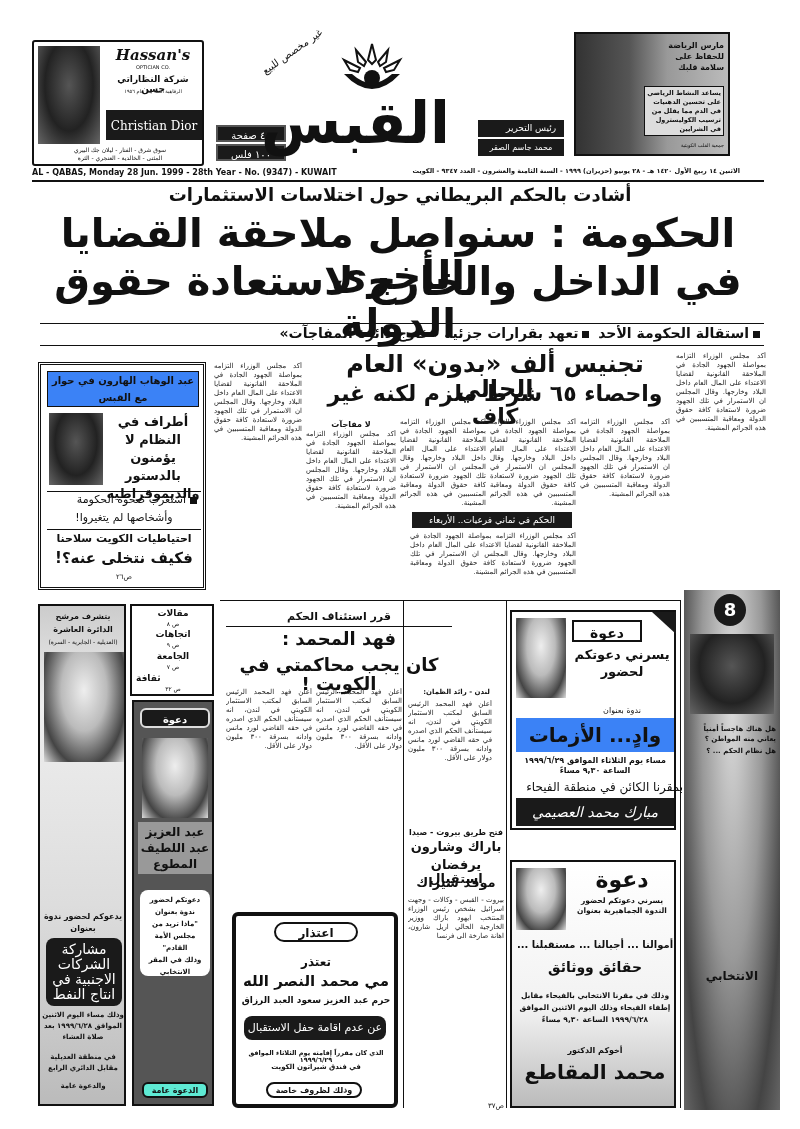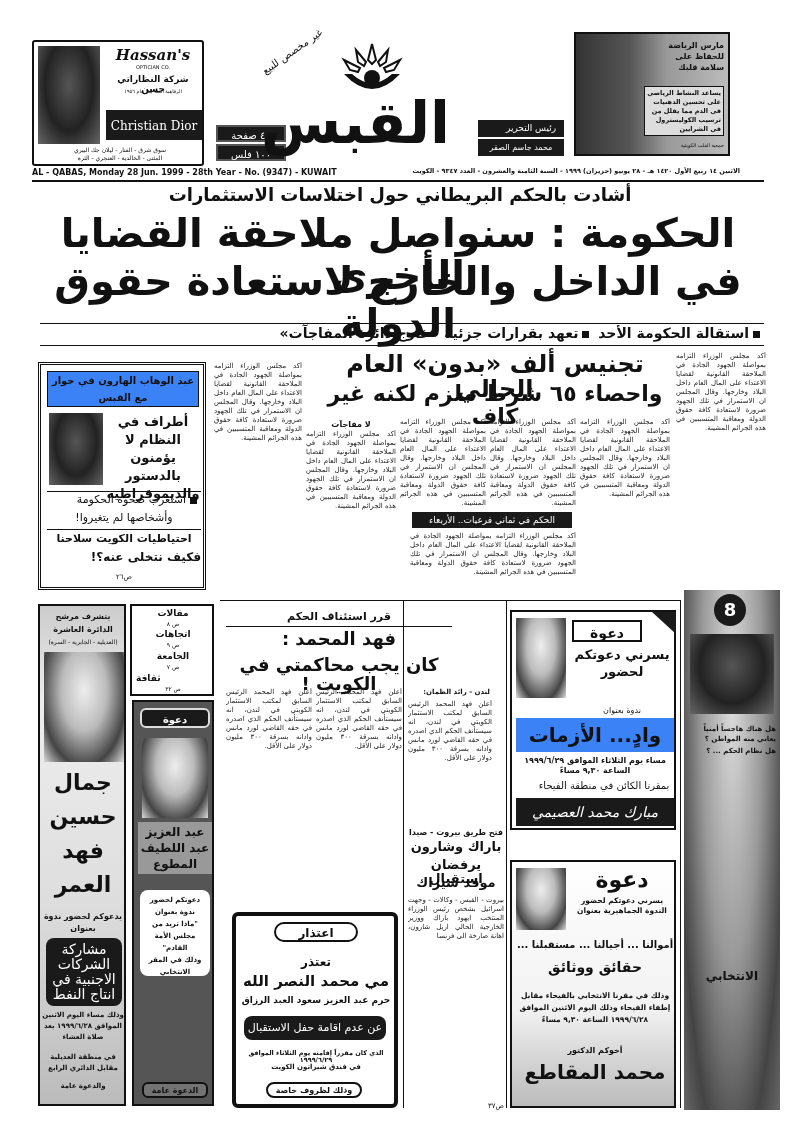--- a/index.html
+++ b/index.html
@@ -95,59 +95,58 @@
   <div class="abs gray rtl hl" style="left:6px;top:6px;width:152px;height:36px;font-size:10px;line-height:17px;color:#111;border:1px solid #111;">عبد الوهاب الهارون في حوار مع القبس</div>
   <div class="abs photo" style="left:8px;top:48px;width:54px;height:72px;"></div>
   <div class="abs hl" style="left:64px;top:48px;width:96px;font-size:13px;line-height:18px;">أطراف في النظام لا يؤمنون بالدستور والديموقراطية</div>
   <div class="abs rule" style="left:6px;top:126px;width:154px;height:1px;"></div>
   <div class="abs rtl" style="left:6px;top:128px;width:154px;font-size:11px;">
     <span class="bullet"></span><span>أستغرب صحوة الحكومة</span>
   </div>
   <div class="abs rtl" style="left:6px;top:146px;width:154px;font-size:11px;text-align:center;">وأشخاصها لم يتغيروا!</div>
   <div class="abs rule" style="left:6px;top:164px;width:154px;height:1px;"></div>
   <div class="abs hl" style="left:6px;top:168px;width:154px;font-size:11px;">احتياطيات الكويت سلاحنا</div>
-  <div class="abs hl" style="left:6px;top:186px;width:154px;font-size:12px;text-align:right;">فكيف نتخلى عنه؟!</div>
+  <div class="abs hl" style="left:6px;top:186px;width:154px;font-size:15px;">فكيف نتخلى عنه؟!</div>
   <div class="abs ctr" style="left:6px;top:208px;width:154px;font-size:7px;">ص٢٦</div>
 </div>
 
 <div class="abs body-text" style="left:214px;top:362px;width:88px;height:228px;">أكد مجلس الوزراء التزامه بمواصلة الجهود الجادة في الملاحقة القانونية لقضايا الاعتداء على المال العام داخل البلاد وخارجها. وقال المجلس ان الاستمرار في تلك الجهود ضرورة لاستعادة كافة حقوق الدولة ومعاقبة المتسببين في هذه الجرائم المشينة.</div>
 
 <div class="abs box" style="left:130px;top:604px;width:84px;height:92px;">
   <div class="abs rtl bold" style="left:4px;top:2px;width:74px;font-size:9px;text-align:center;">مقالات</div>
   <div class="abs ctr" style="left:4px;top:14px;width:74px;font-size:6px;">ص ٨</div>
   <div class="abs rtl bold" style="left:4px;top:23px;width:74px;font-size:9px;text-align:center;">اتجاهات</div>
   <div class="abs ctr" style="left:4px;top:35px;width:74px;font-size:6px;">ص ٩</div>
   <div class="abs rtl bold" style="left:4px;top:45px;width:74px;font-size:9px;text-align:center;">الجامعة</div>
   <div class="abs ctr" style="left:4px;top:57px;width:74px;font-size:6px;">ص ٧</div>
   <div class="abs rtl bold" style="left:4px;top:67px;width:74px;font-size:9px;text-align:left;">ثقافة</div>
   <div class="abs ctr" style="left:4px;top:79px;width:74px;font-size:6px;">ص ٣٢</div>
 </div>
 
 <div class="abs box" style="left:38px;top:604px;width:88px;height:502px;background:linear-gradient(180deg,#ccc 0%,#eee 20%,#ddd 60%,#bbb 100%);">
   <div class="abs rtl bold" style="left:2px;top:4px;width:82px;font-size:8px;line-height:13px;text-align:center;">يتشرف مرشح الدائرة العاشرة</div>
   <div class="abs rtl" style="left:2px;top:32px;width:82px;font-size:6px;text-align:center;">(العديلية - الجابرية - السرة)</div>
   <div class="abs photo-light" style="left:4px;top:46px;width:80px;height:110px;"></div>
-  <div class="abs hl" style="left:2px;top:160px;width:82px;font-size:22px;line-height:34px;">جمال حسين فهد العمر</div>
   <div class="abs rtl bold" style="left:2px;top:305px;width:82px;font-size:8px;line-height:12px;text-align:center;">يدعوكم لحضور ندوة بعنوان</div>
   <div class="abs dark rtl" style="left:6px;top:332px;width:76px;height:68px;font-size:14px;line-height:15px;text-align:center;border-radius:8px;padding-top:4px;">مشاركة الشركات الاجنبية في انتاج النفط</div>
   <div class="abs rtl bold" style="left:2px;top:404px;width:82px;font-size:7px;line-height:11px;text-align:center;">وذلك مساء اليوم الاثنين الموافق ١٩٩٩/٦/٢٨ بعد صلاة العشاء</div>
   <div class="abs rtl bold" style="left:2px;top:446px;width:82px;font-size:7px;line-height:11px;text-align:center;">في منطقة العديلية مقابل الدائري الرابع</div>
   <div class="abs rtl bold" style="left:2px;top:476px;width:82px;font-size:7px;text-align:center;">والدعوة عامة</div>
 </div>
 
 <div class="abs box" style="left:132px;top:700px;width:82px;height:406px;background:#555;">
   <div class="abs dark hl" style="left:6px;top:6px;width:70px;height:20px;font-size:10px;line-height:20px;border:2px solid #ddd;border-radius:6px;">دعوة</div>
   <div class="abs photo-light" style="left:8px;top:36px;width:66px;height:80px;"></div>
   <div class="abs hl" style="left:4px;top:120px;width:74px;font-size:12px;line-height:16px;color:#111;background:#999;padding:2px;">عبد العزيز عبد اللطيف المطوع</div>
   <div class="abs rtl bold" style="left:6px;top:188px;width:70px;height:86px;background:#fff;border-radius:8px;padding:4px 2px;font-size:7px;line-height:12px;text-align:center;">
     <div>دعوتكم لحضور ندوة بعنوان</div>
     <div>"ماذا تريد من مجلس الأمة القادم"</div>
     <div>وذلك في المقر الانتخابي</div>
   </div>
-  <div class="abs hl" style="left:8px;top:380px;width:66px;height:16px;font-size:8px;line-height:14px;background:#737373;border:2px solid #111;border-radius:6px;color:#111;">الدعوة عامة</div>
+  <div class="abs hl" style="left:8px;top:380px;width:66px;height:16px;font-size:8px;line-height:14px;background:#5eead4;border:2px solid #111;border-radius:6px;color:#111;">الدعوة عامة</div>
 </div>
 
 <div class="abs rtl bold" style="left:226px;top:610px;width:226px;font-size:11px;text-align:center;letter-spacing:4px;">قرر استئناف الحكم</div>
 <div class="abs rule" style="left:226px;top:626px;width:226px;height:1px;"></div>
 <div class="abs hl" style="left:226px;top:630px;width:226px;font-size:18px;">فهد المحمد :</div>
 <div class="abs hl" style="left:226px;top:656px;width:226px;font-size:18px;">كان يجب محاكمتي في الكويت !</div>
 <div class="abs rtl bold" style="left:410px;top:688px;width:80px;font-size:7px;">لندن - رائد الظمان:</div>
 <div class="abs body-text" style="left:408px;top:700px;width:84px;height:110px;">أعلن فهد المحمد الرئيس السابق لمكتب الاستثمار الكويتي في لندن، انه سيستأنف الحكم الذي اصدره في حقه القاضي لورد مانس وادانه بسرقة ٣٠٠ مليون دولار على الأقل.</div>
 <div class="abs body-text" style="left:316px;top:688px;width:86px;height:200px;">أعلن فهد المحمد الرئيس السابق لمكتب الاستثمار الكويتي في لندن، انه سيستأنف الحكم الذي اصدره في حقه القاضي لورد مانس وادانه بسرقة ٣٠٠ مليون دولار على الأقل.</div>
 <div class="abs body-text" style="left:226px;top:688px;width:86px;height:200px;">أعلن فهد المحمد الرئيس السابق لمكتب الاستثمار الكويتي في لندن، انه سيستأنف الحكم الذي اصدره في حقه القاضي لورد مانس وادانه بسرقة ٣٠٠ مليون دولار على الأقل.</div>
@@ -171,21 +170,21 @@
 </div>
 
 <div class="abs box" style="left:510px;top:610px;width:166px;height:220px;">
   <div class="abs photo-light" style="left:4px;top:6px;width:50px;height:80px;"></div>
   <div class="abs hl" style="left:60px;top:8px;width:70px;height:22px;font-size:14px;line-height:22px;border:2px solid #111;">دعوة</div>
   <div class="abs dark" style="left:140px;top:0px;width:24px;height:22px;clip-path:polygon(0 0,100% 0,100% 100%);"></div>
   <div class="abs hl" style="left:60px;top:34px;width:100px;font-size:13px;line-height:17px;">يسرني دعوتكم لحضور</div>
   <div class="abs rtl" style="left:60px;top:94px;width:100px;font-size:8px;text-align:center;">ندوة بعنوان</div>
   <div class="abs gray hl" style="left:4px;top:106px;width:158px;height:34px;font-size:20px;line-height:34px;">وادٍ... الأزمات</div>
   <div class="abs rtl bold" style="left:4px;top:144px;width:158px;font-size:8px;line-height:10px;text-align:center;">مساء يوم الثلاثاء الموافق ١٩٩٩/٦/٢٩ الساعة ٩,٣٠ مساءً</div>
-  <div class="abs rtl" style="left:13px;top:168px;width:158px;font-size:10px;text-align:center;">بمقرنا الكائن في منطقة الفيحاء</div>
+  <div class="abs rtl" style="left:13px;top:168px;width:158px;font-size:12px;">بمقرنا الكائن في منطقة الفيحاء</div>
   <div class="abs dark hl" style="left:4px;top:186px;width:158px;height:28px;font-size:14px;line-height:28px;font-family:'DejaVu Serif',serif;font-style:italic;font-weight:normal;">مبارك محمد العصيمي</div>
 </div>
 
 <div class="abs box" style="left:510px;top:860px;width:166px;height:248px;background:linear-gradient(180deg,#fff 0%,#f2f2f2 60%,#bbb 100%);">
   <div class="abs photo-light" style="left:4px;top:6px;width:50px;height:62px;"></div>
   <div class="abs hl" style="left:60px;top:6px;width:100px;font-size:22px;">دعوة</div>
   <div class="abs rtl bold" style="left:60px;top:34px;width:100px;font-size:7.5px;line-height:10px;text-align:center;">يسرني دعوتكم لحضور الندوة الجماهيرية بعنوان</div>
   <div class="abs hl" style="left:4px;top:78px;width:158px;font-size:10px;">أموالنا ... أجيالنا ... مستقبلنا ...</div>
   <div class="abs hl" style="left:4px;top:98px;width:158px;font-size:14px;">حقائق ووثائق</div>
   <div class="abs rtl bold" style="left:4px;top:128px;width:158px;font-size:7.5px;line-height:12px;text-align:center;">وذلك في مقرنا الانتخابي بالفيحاء مقابل إطفاء الفيحاء وذلك اليوم الاثنين الموافق ١٩٩٩/٦/٢٨ الساعة ٩,٣٠ مساءً</div>

